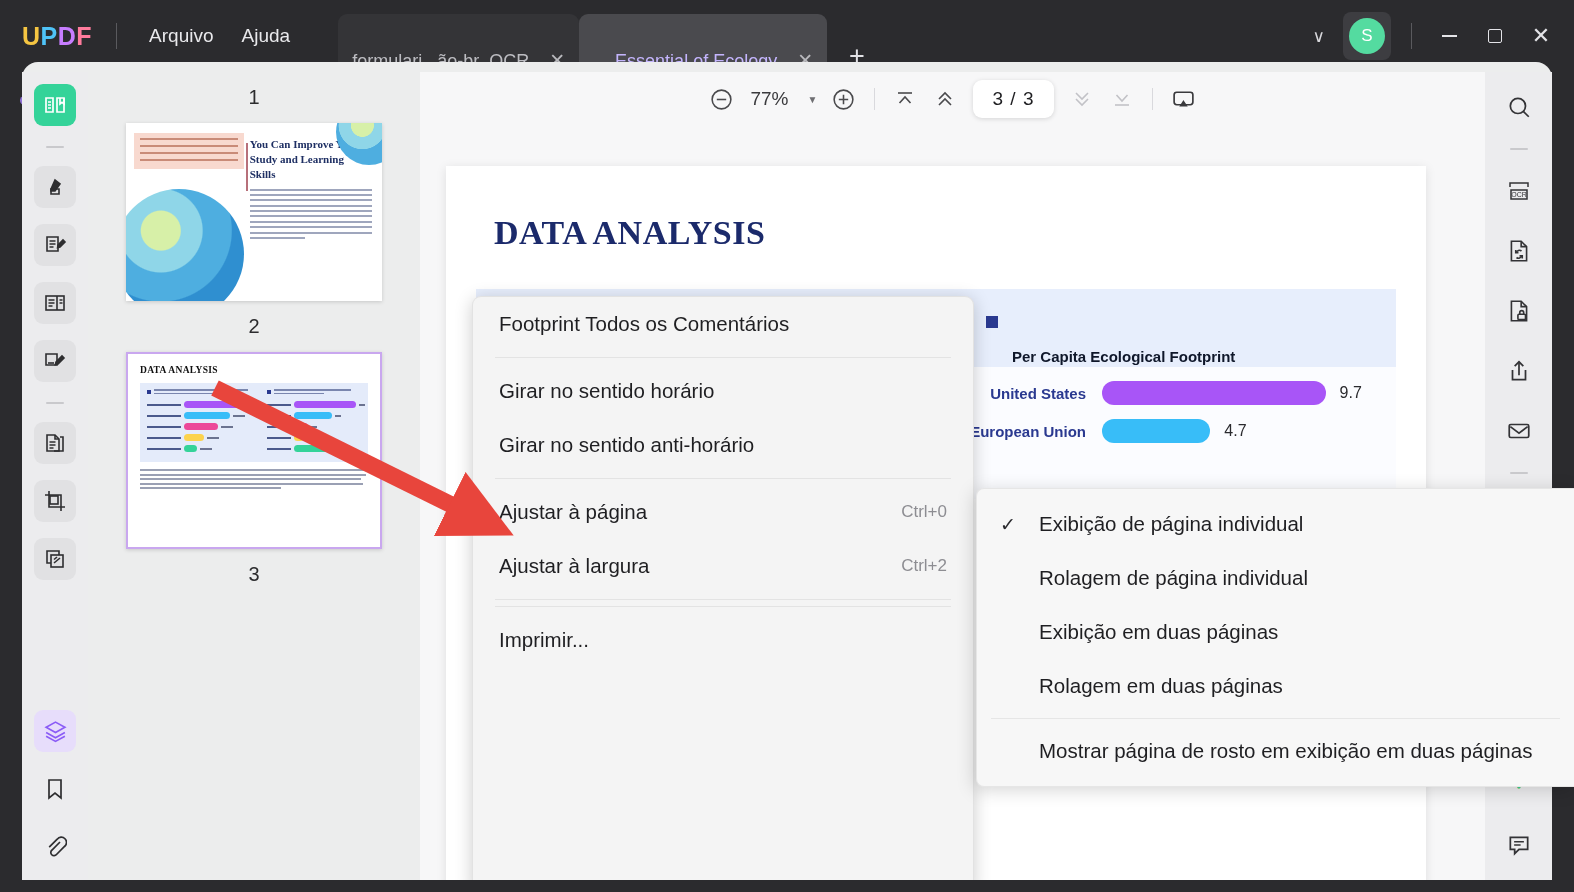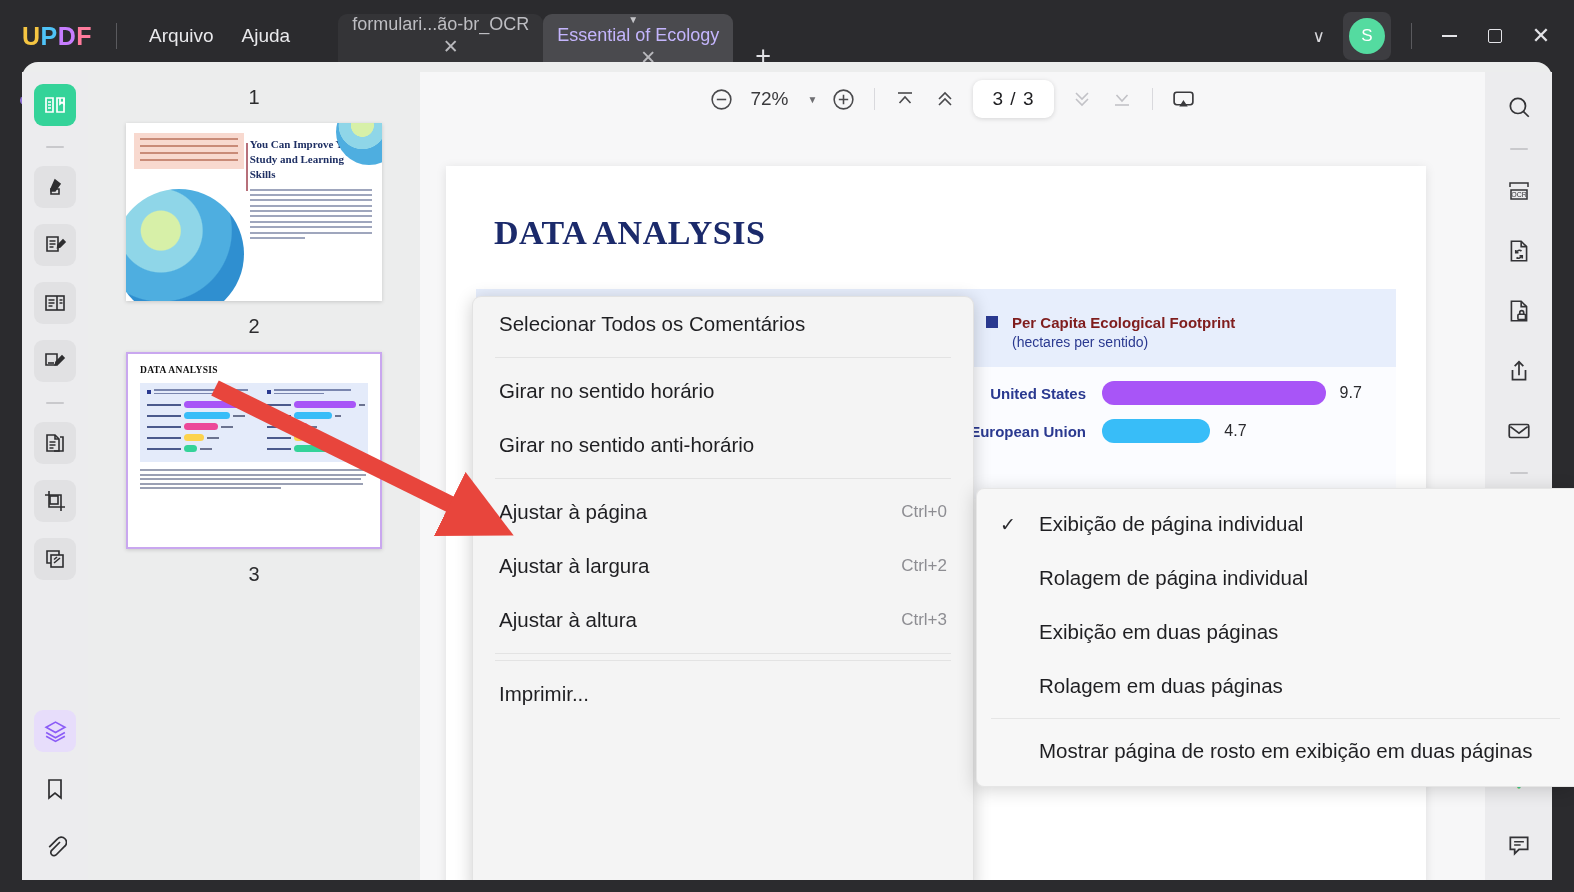--- a/index.html
+++ b/index.html
@@ -25,22 +25,22 @@
   .logo span:nth-child(2){ color:#4fc3f7; }
   .logo span:nth-child(3){ color:#c77dff; }
   .logo span:nth-child(4){ color:#ff7b9c; }
   .tb-div { width:1px; height:26px; background:#5a5a5e; margin:0 18px 0 24px; }
   .menu-text {
     color:#e9e9ec; font-size:19px; padding: 6px 14px; border-radius:5px;
     cursor: default; white-space: nowrap;
   }
   .tabs { display:flex; align-items:flex-end; height:72px; margin-left:34px; }
   .tab {
-    height: 58px; display:flex; align-items:center;
-    border-radius: 9px 9px 0 0; padding: 0 14px; cursor:default;flex-direction:column;
+    height: 58px; display:flex; align-items:flex-end;
+    border-radius: 9px 9px 0 0; padding: 0 14px; cursor:default;
   }
   .tab.inactive { background:#343437; }
   .tab.active { background:#4a4a4e; }
   .tab .tab-caret {
     color:#c4c4c8; font-size:10px; margin-right:10px; width:12px; text-align:center;
   }
   .tab-title { color:#c4b5fd; font-size:18px; white-space:nowrap; }
   .tab.inactive .tab-title { color:#bdbdc2; }
   .tab-close { color:#b9b9bd; font-size:19px; margin-left:20px; font-weight:300; }
   .tab-add { color:#e2e2e6; font-size:27px; font-weight:300; margin-left:22px; cursor:default; }
@@ -174,21 +174,21 @@
   .page-title {
     font-family:"Liberation Serif", serif; font-weight:bold; font-size:34px;
     color:#1b2a6b; letter-spacing:0.5px; margin: 48px 0 0 48px;
   }
   .chartpanel {
     position:absolute; left:30px; top:123px; width:920px; height:210px;
     background:#e7eefc;
   }
   .chart-head { display:flex; gap:14px; padding: 22px 0 0 510px; }
   .legend-sq { width:12px;height:12px;background:#2a3990;margin-top:5px;flex:none; }
-  .legend-t1 { font-size:15px;font-weight:bold;color:#7f1d1d;line-height:1.55; }
+  .legend-t1 { font-size:15px;font-weight:bold;color:#0f172a;line-height:1.55;margin-top:34px; }
   .legend-t2 { font-size:14px;color:#2a3990; }
   .chart-body { position:absolute; top:78px; left:0; width:100%;
                 background:#fbfcff; height:132px; }
   .bar-row { display:flex; align-items:center; padding: 14px 0 0 480px; }
   .bar-lab { font-size:15px;font-weight:bold;color:#2a3990; width:130px; text-align:right; }
   .bar { height:24px; border-radius:13px; margin-left:16px; }
   .bar-val { font-size:16px; color:#2a2a2e; margin-left:14px; }
 
   
   .rightrail {
@@ -494,21 +494,21 @@
     <div class="thumb-num">3</div>
   </div>
 
   <div class="maintool">
     <div class="tool-btn">
       <svg width="25" height="25" viewBox="0 0 24 24" fill="none" stroke="#4a4a4d" stroke-width="1.5">
         <circle cx="12" cy="12" r="9"></circle>
           <path d="M7.5 12h9"></path>
       </svg>
     </div>
-    <div class="zoom-val">72%</div>
+    <div class="zoom-val">77%</div>
     <div class="caret-sm">▼</div>
     <div class="tool-btn">
       <svg width="25" height="25" viewBox="0 0 24 24" fill="none" stroke="#4a4a4d" stroke-width="1.5">
         <circle cx="12" cy="12" r="9"></circle>
           <path d="M7.5 12h9M12 7.5v9"></path>
       </svg>
     </div>
     <div class="t-div"></div>
     <div class="tool-btn">
       <svg width="24" height="24" viewBox="0 0 24 24" fill="none" stroke="#4a4a4d" stroke-width="1.6">
@@ -628,41 +628,37 @@
     <div class="rrail-ico" style="margin-bottom:26px">
       <svg width="26" height="26" viewBox="0 0 24 24" fill="none" stroke="#333336" stroke-width="1.6">
         <path d="M4 5h16v11H12l-4 4v-4H4z"></path>
           <path d="M7.5 9h9M7.5 12h6"></path>
       </svg>
     </div>
   </div>
 
   <div class="ctxmenu" id="ctxmenu">
       <div class="mi">
-        <span>Selecionar Todos os Comentários</span>
+        <span>Footprint Todos os Comentários</span>
       </div>
       <div class="mi-sep"></div>
       <div class="mi">
         <span>Girar no sentido horário</span>
       </div>
       <div class="mi">
         <span>Girar no sentido anti-horário</span>
       </div>
       <div class="mi-sep"></div>
       <div class="mi">
         <span>Ajustar à página</span>
         <span class="mi-sc">Ctrl+0</span>
       </div>
       <div class="mi">
         <span>Ajustar à largura</span>
         <span class="mi-sc">Ctrl+2</span>
-      </div>
-      <div class="mi">
-        <span>Ajustar à altura</span>
-        <span class="mi-sc">Ctrl+3</span>
       </div>
       <div class="mi-sep"></div>
       <div class="mi-sep"></div>
       <div class="mi">
         <span>Imprimir...</span>
       </div>
     </div>
 
   <div class="submenu" id="submenu">
       <div class="smi">

